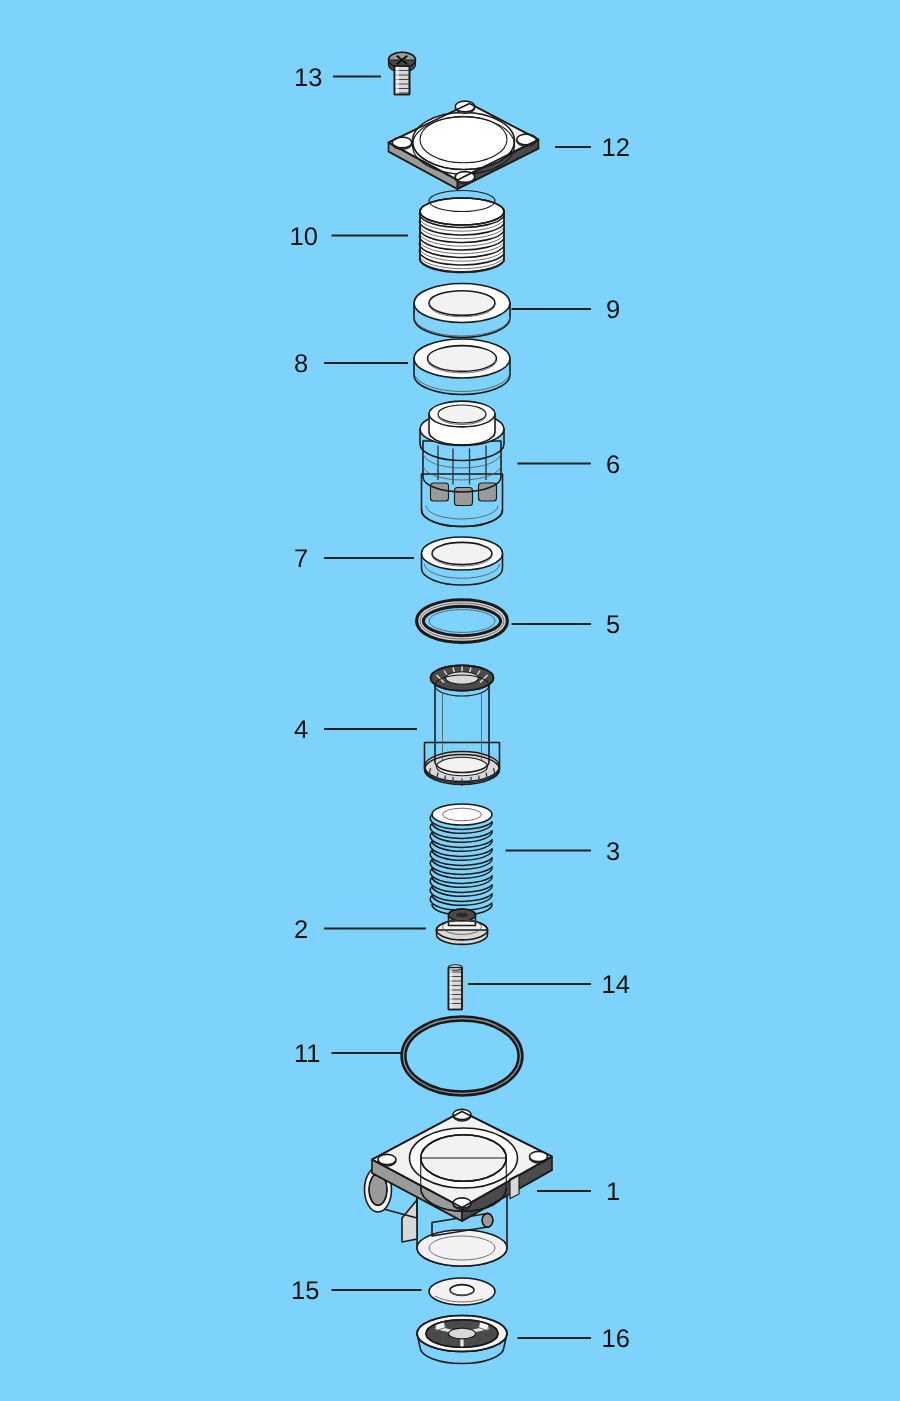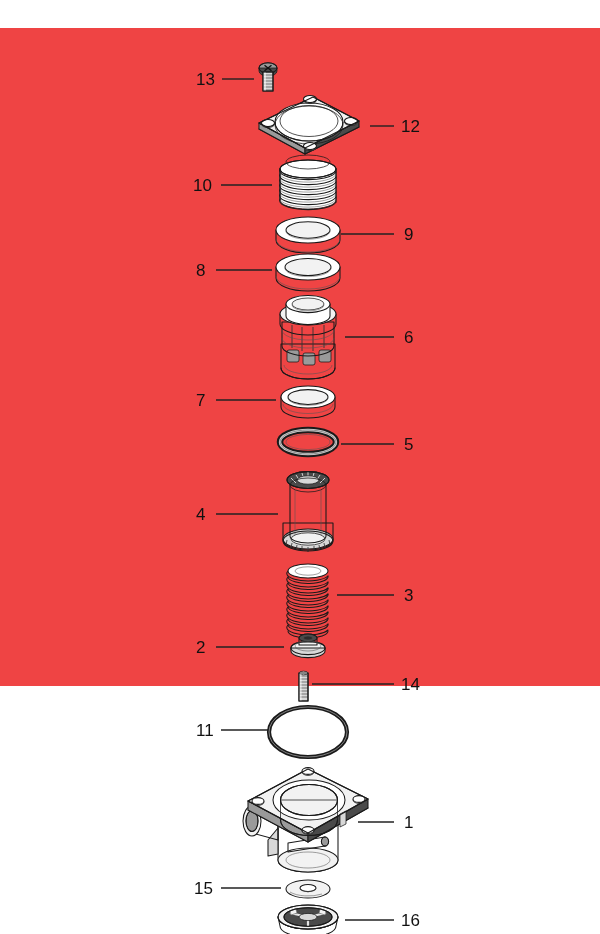--- a/index.html
+++ b/index.html
@@ -6,23 +6,22 @@
   html,body{margin:0;padding:0;background:#ffffff;}
   body{
     width:600px;height:934px;
     font-family:"Liberation Sans", sans-serif;
     color:#1a1a1a;
     overflow:hidden;
     position:relative;
   }
   #diagram-root{
     position:relative;
-    width:600px;height:658px;
-    background:#ef4444;
-    margin-top:28px;
+    width:600px;height:934px;
+    background:#7dd3fc;
   }
   svg#parts-svg{
     position:absolute;left:0;top:0;
     width:600px;height:934px;
     display:block;
   }
   .callout-label{
     font-family:"Liberation Sans", sans-serif;
     font-size:17px;
     fill:#111111;

